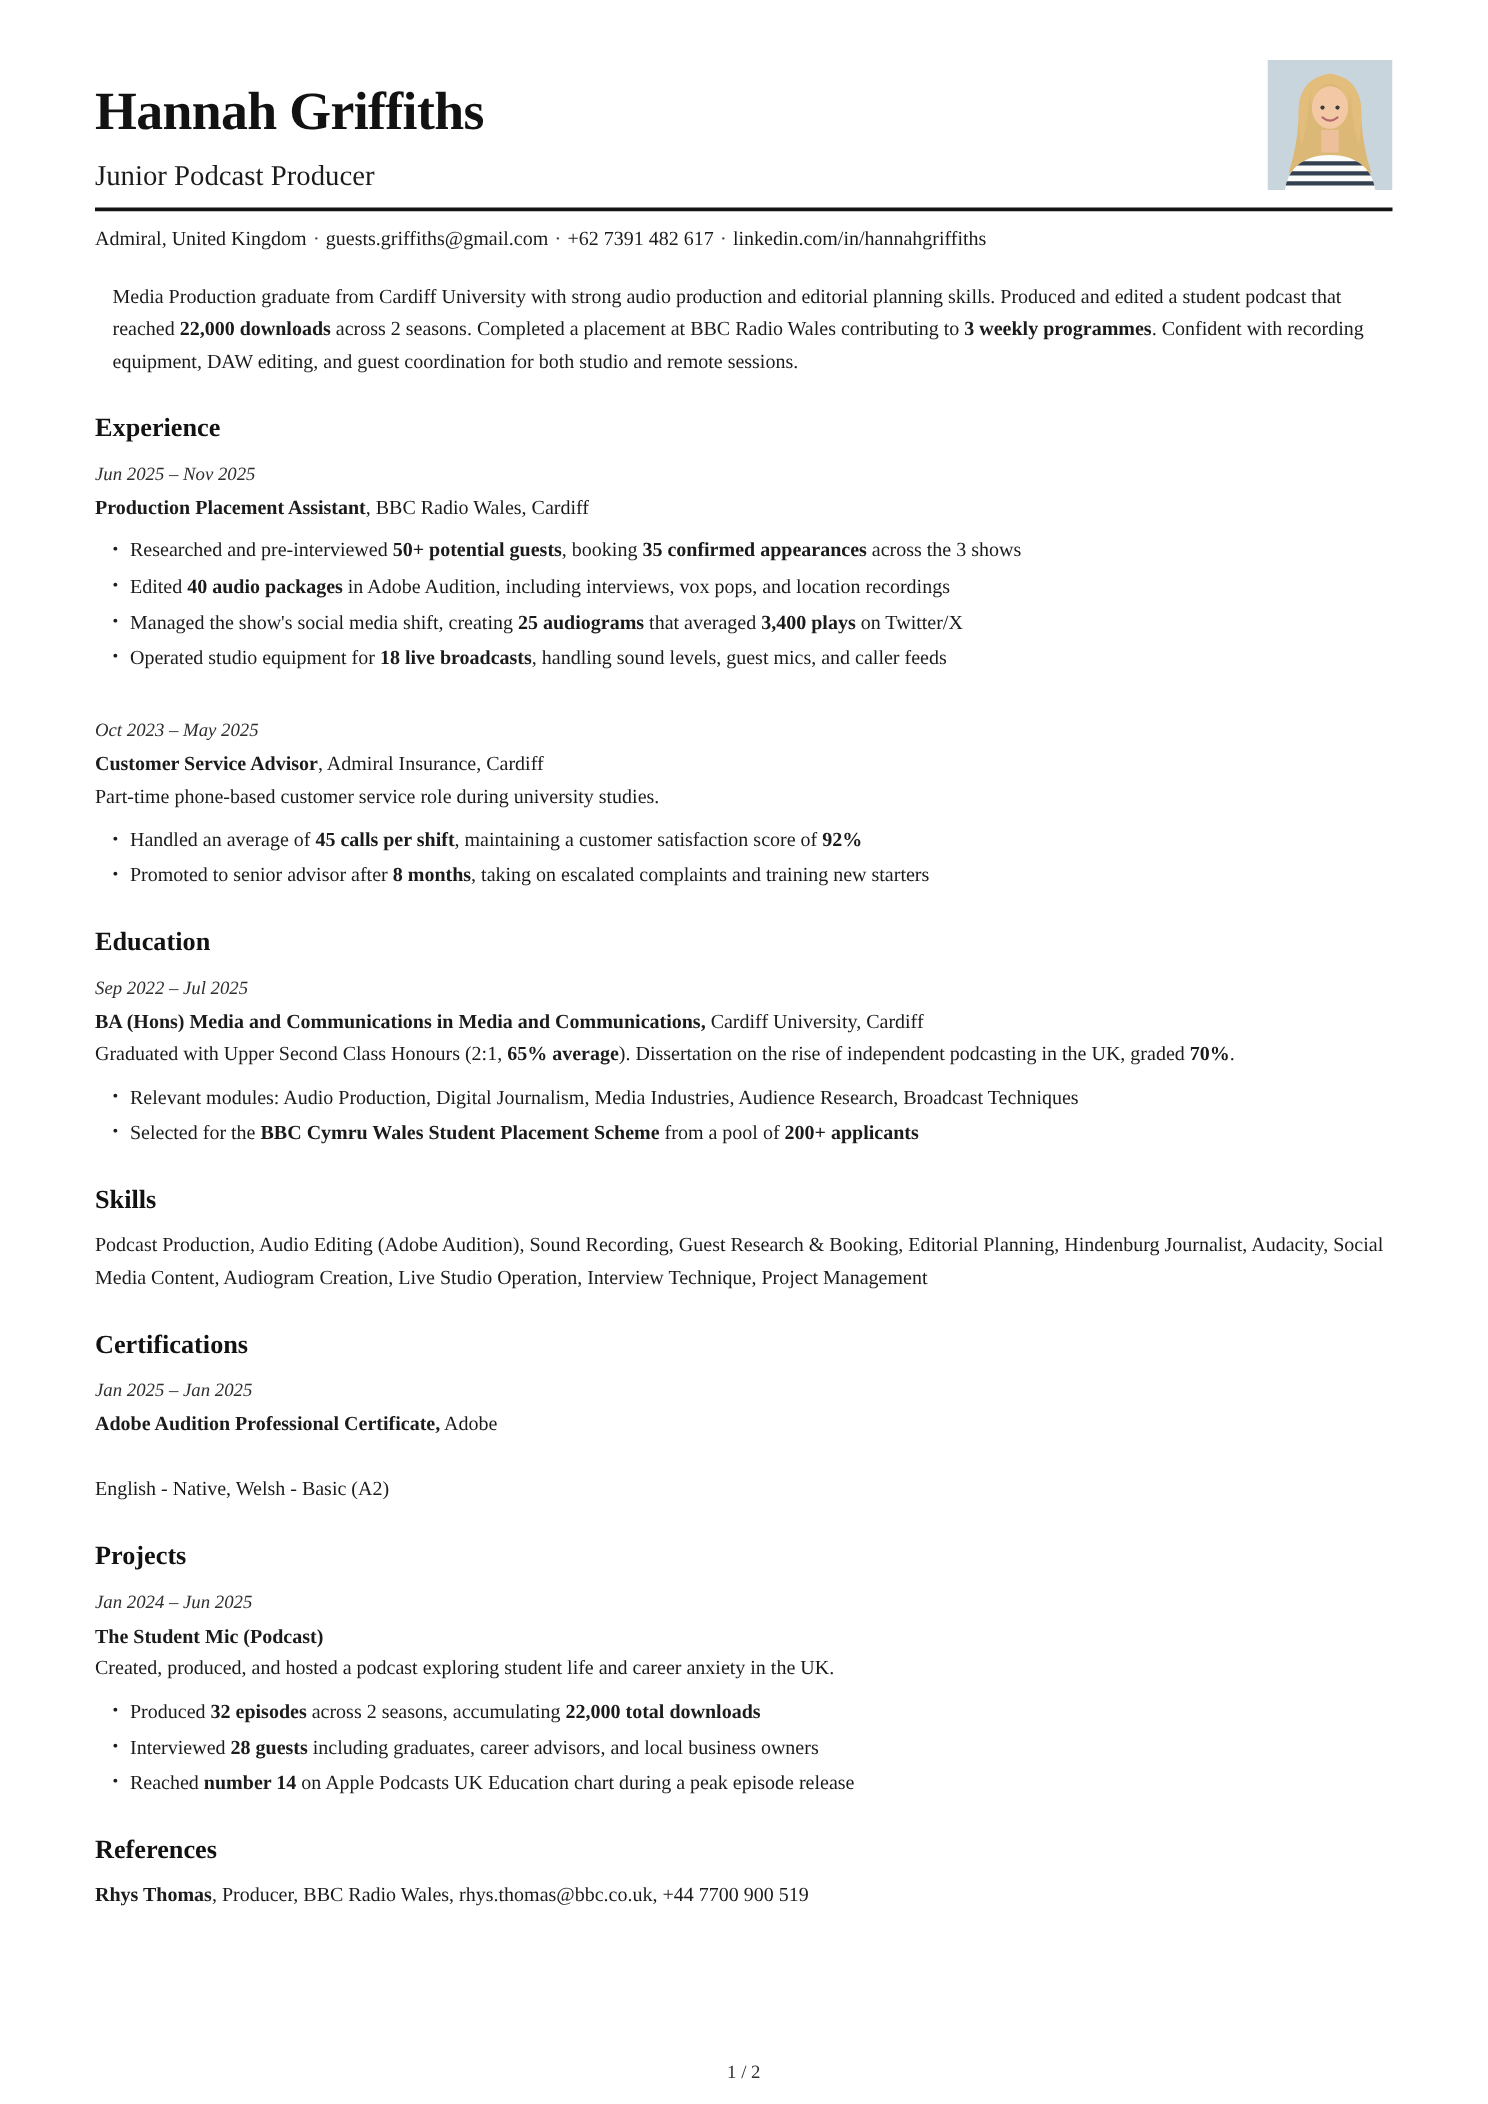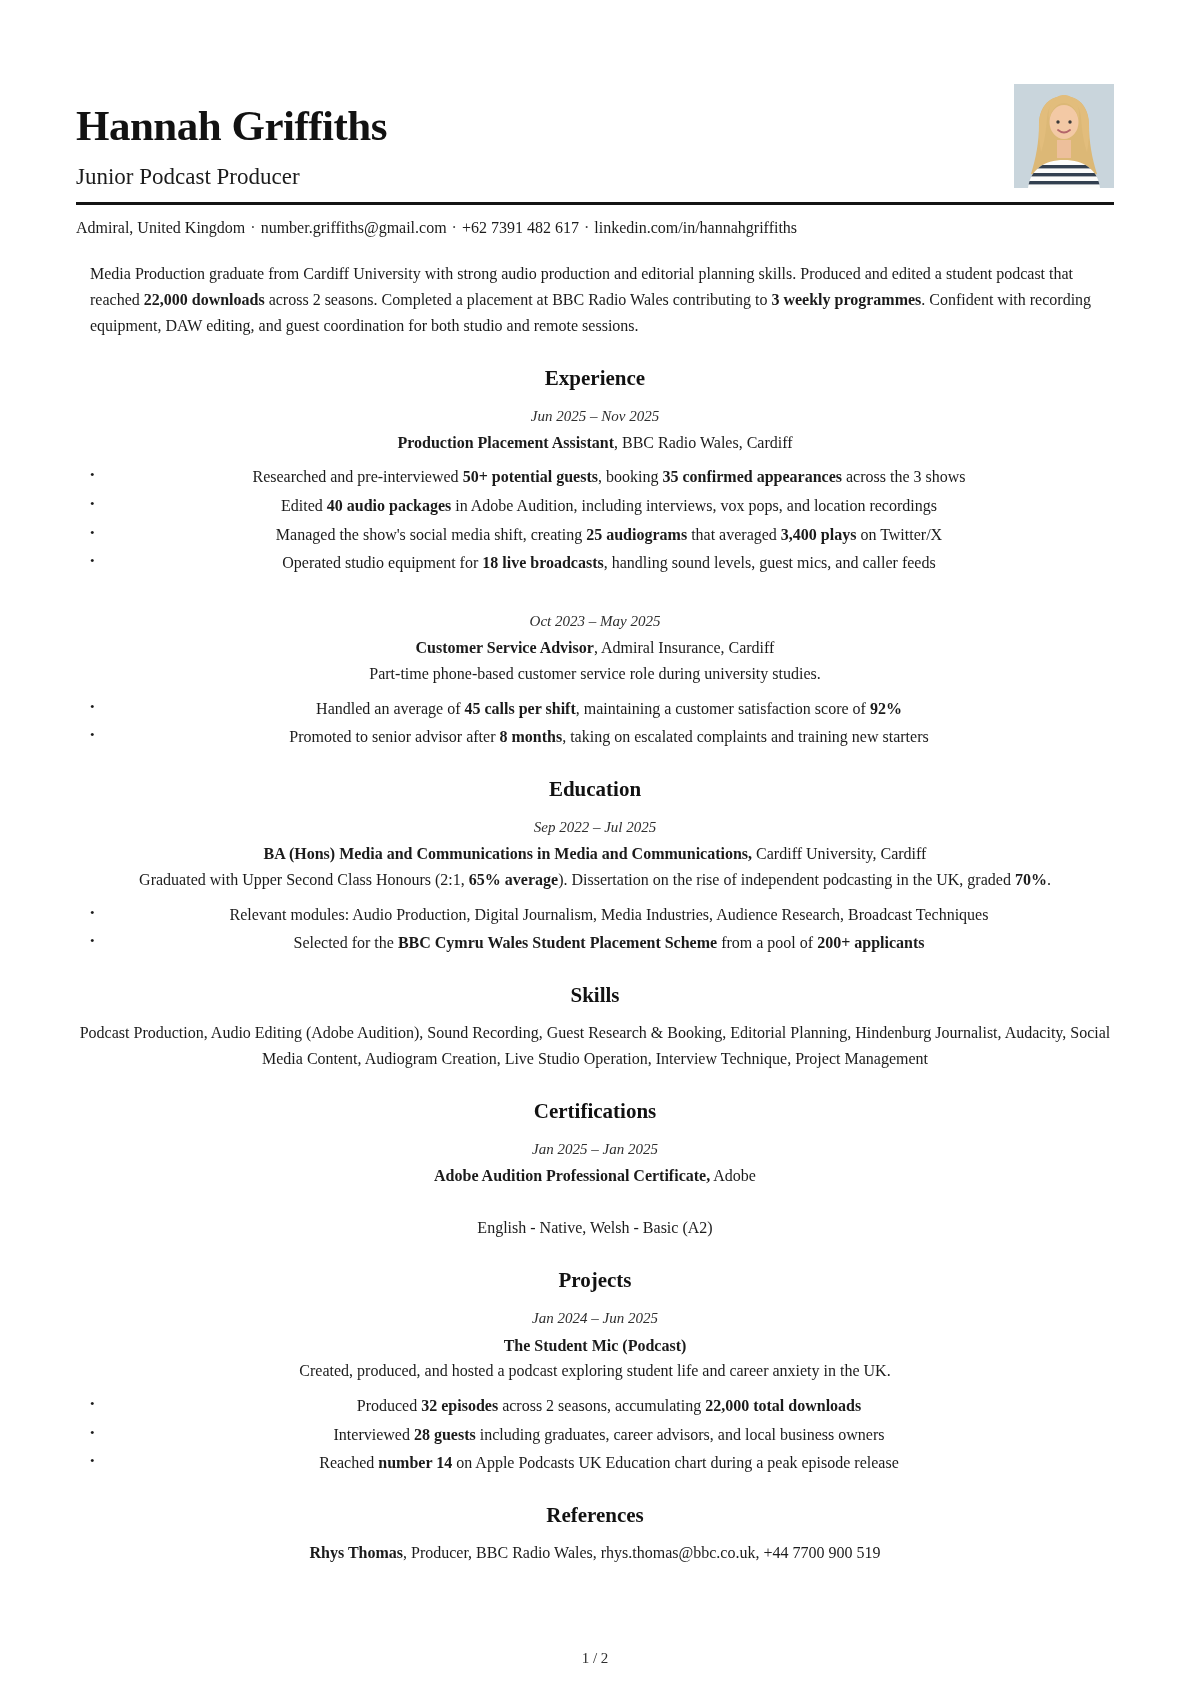--- a/index.html
+++ b/index.html
@@ -8,21 +8,21 @@
     width: 1190px;
     height: 1683px;
     font-family: "Liberation Serif", "DejaVu Serif", serif;
     color: #1b1b1b;
     position: relative;
     overflow: hidden;
   }
   .page {
     width: 1190px;
     height: 1683px;
-    padding: 84px 76px 0 76px;
+    padding: 48px 76px 0 76px;
     position: relative;
   }
   .b { font-weight: 700; }
 
   
   .header-row {
     display: flex;
     justify-content: space-between;
     align-items: flex-start;
   }
@@ -57,21 +57,21 @@
   }
   .contact-sep { padding: 0 5px; color: #444; }
 
   
   .summary {
     margin-top: 20px;
     font-size: 16px;
     line-height: 1.62;
     margin-left: 14px;
   }
-  .section { margin-top: 27px; text-align: center; }
+  .section { margin-top: 27px; }
   .section-heading {
     font-size: 21px;
     font-weight: 700;
     color: #121212;
     margin-bottom: 12px;
   }
   .entry { margin-top: 14px; }
   .entry:first-of-type { margin-top: 0; }
   .entry + .entry { margin-top: 34px; }
   .entry-dates {
@@ -153,21 +153,21 @@
       <path d="M75 42 C75 26 67 12 50 12 C60 14 66 22 67 34 C68 48 70 60 73 68 C75 58 75 50 75 42 Z" fill="#e2bd7c"></path>
       <circle cx="44" cy="38" r="1.7" fill="#3a3a3a"></circle>
       <circle cx="56" cy="38" r="1.7" fill="#3a3a3a"></circle>
       <path d="M44 46 Q50 51 56 46" stroke="#b3656a" stroke-width="1.8" fill="none" stroke-linecap="round"></path>
     </svg>
   </div>
 
   <hr class="header-rule">
 
   <div class="contact-line">
-    <span>Admiral, United Kingdom</span><span class="contact-sep">·</span><span>number.griffiths@gmail.com</span><span class="contact-sep">·</span><span>+62 7391 482 617</span><span class="contact-sep">·</span><span>linkedin.com/in/hannahgriffiths</span>
+    <span>Admiral, United Kingdom</span><span class="contact-sep">·</span><span>guests.griffiths@gmail.com</span><span class="contact-sep">·</span><span>+62 7391 482 617</span><span class="contact-sep">·</span><span>linkedin.com/in/hannahgriffiths</span>
   </div>
 
   <p class="summary"><span>Media Production graduate from Cardiff University with strong audio production and editorial planning skills. Produced and edited a student podcast that reached </span><span class="b">22,000 downloads</span><span> across 2 seasons. Completed a placement at BBC Radio Wales contributing to </span><span class="b">3 weekly programmes</span><span>. Confident with recording equipment, DAW editing, and guest coordination for both studio and remote sessions.</span></p>
 
   <div class="section">
     <div class="section-heading">Experience</div>
 
     <div class="entry">
       <div class="entry-dates">Jun 2025 – Nov 2025</div>
       <div class="entry-title"><span class="b">Production Placement Assistant</span><span>, BBC Radio Wales, Cardiff</span></div>

